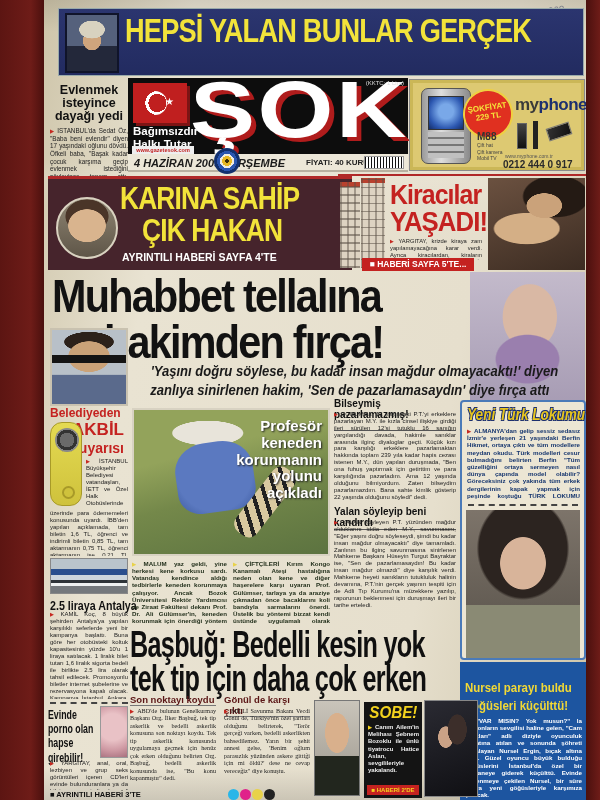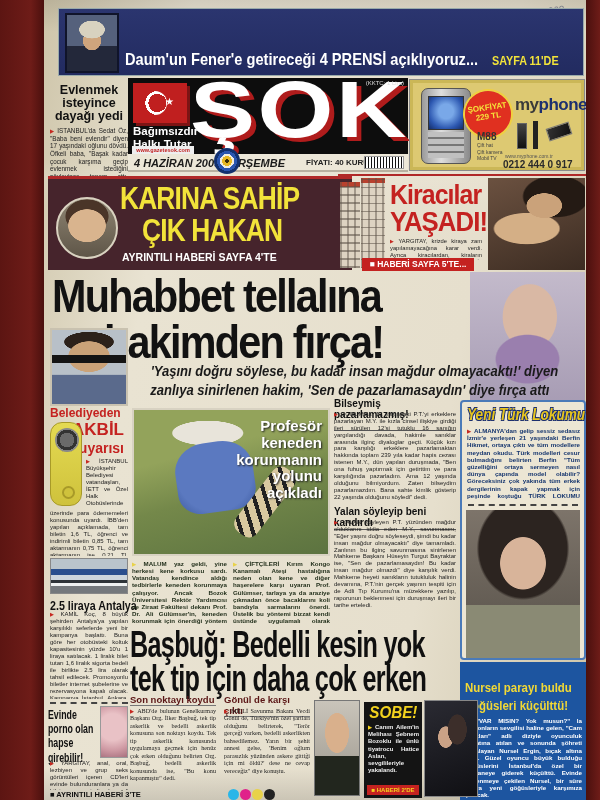--- a/index.html
+++ b/index.html
@@ -90,23 +90,22 @@
 </head>
 <body>
 
 <div id="page">
   <div class="abs paper"></div>
 
   <div class="abs" style="left:528px;top:6px;color:#5a6276;font-size:10px;font-style:italic;transform:rotate(-8deg);opacity:.7">6c-1368</div>
 
   <div class="abs" style="left:58px;top:8px;width:526px;height:68px;background:linear-gradient(180deg,#2b356f,#222b60);border:1px solid #9aa;">
     <div class="abs ph ph-daum" style="left:6px;top:4px;width:54px;height:60px"></div>
-    <div class="abs" style="left:66px;top:41px;width:460px;white-space:nowrap">
-      <span class="sq" style="transform:scaleX(.86);font-size:17px;font-weight:800;color:#fff">Daum'un Fener'e getireceği 4 PRENSİ açıklıyoruz...</span>
-      <span class="sq" style="transform:scaleX(.9);font-size:12px;font-weight:900;color:#f2e33a;margin-left:-48px">SAYFA 11'DE</span>
+    <div class="abs" style="left:66px;top:2px;width:456px;height:38px">
+      <span class="sq" style="transform:scaleX(.8);font-size:34px;font-weight:900;color:#f2e33a;letter-spacing:-1px">HEPSİ YALAN BUNLAR GERÇEK</span>
     </div>
   </div>
 
   <div class="abs" style="left:50px;top:84px;width:78px">
     <div style="font-size:12.5px;font-weight:900;color:#111;line-height:1.05;text-align:center">Evlenmek isteyince dayağı yedi</div>
     <div class="just" style="margin-top:4px;font-size:6.3px;line-height:1.2;color:#222;height:112px">
       <span class="tri">▶</span><span>İSTANBUL'da Sedat Öz, "Baba beni evlendir" diyen 17 yaşındaki oğlunu dövdü. Öfkeli baba, "Başak kadar çocuk karşıma geçip evlenmek istediğini söyleyince tepem attı, bastım tokadı" dedi.</span>
     </div>
   </div>
 

